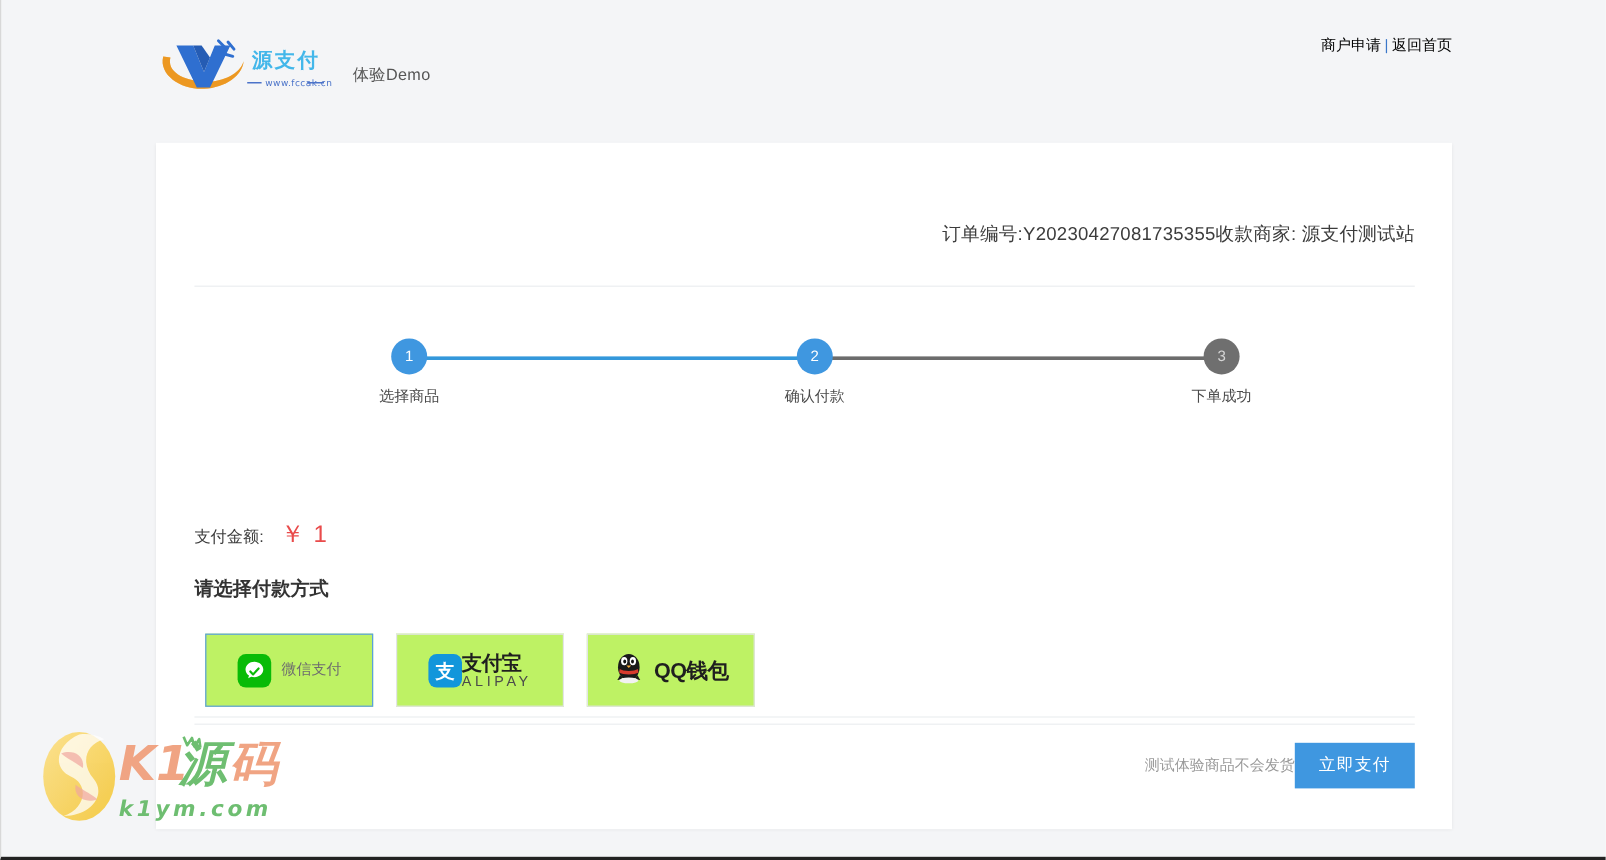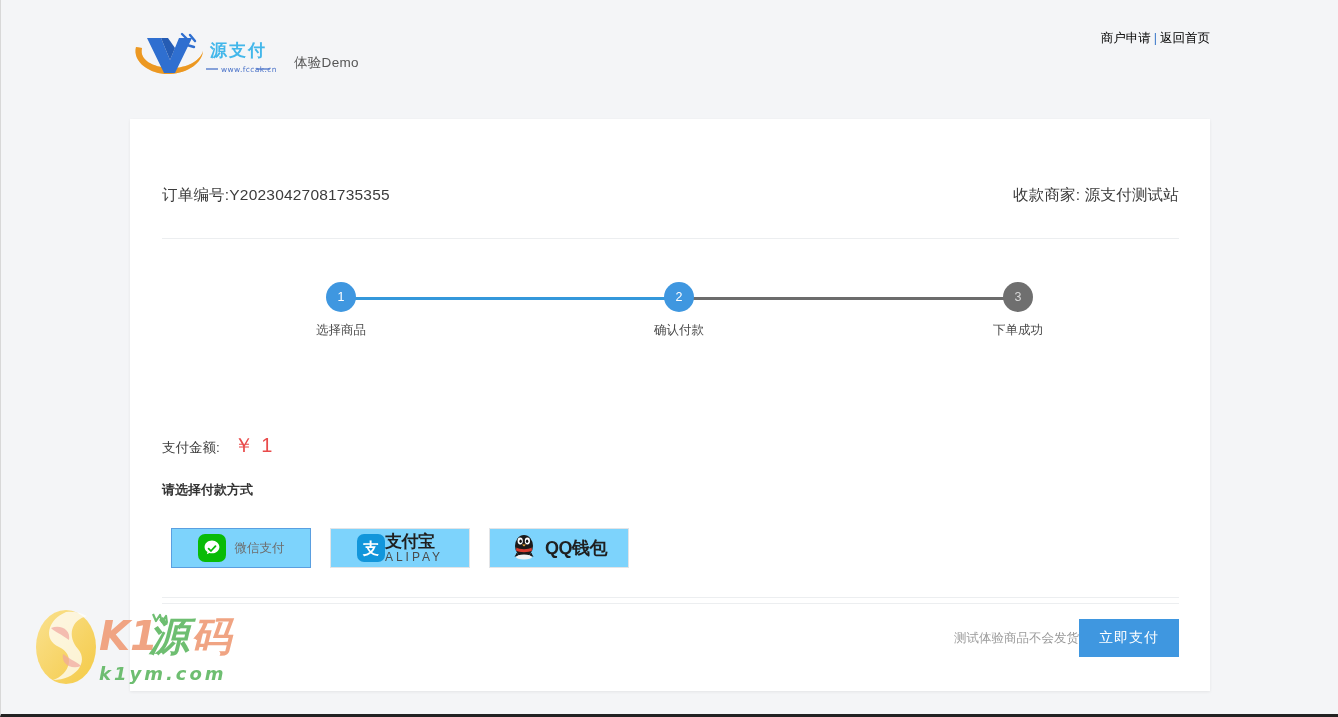--- a/index.html
+++ b/index.html
@@ -40,21 +40,21 @@
   .card {
     position: absolute; left: 129px; top: 119px;
     width: 1080px; height: 572px;
     background: #ffffff;
     box-shadow: 0 1px 3px rgba(0,0,0,.07);
   }
   .card-inner { position: relative; width: 100%; height: 100%; }
 
   .order-row {
     position: absolute; left: 32px; top: 66px; right: 31px;
-    display: flex; justify-content: space-between; align-items: baseline; gap: 42px;
+    display: flex; justify-content: flex-end; align-items: baseline;
   }
   .order-no { font-size: 15.5px; color: #3c3c3c; letter-spacing: .2px; }
   .merchant { font-size: 15.5px; color: #3c3c3c; letter-spacing: .2px; }
 
   .divider {
     position: absolute; left: 32px; right: 31px; height: 1px;
     background: #eceef0;
   }
   .div-1 { top: 119px; }
   .div-3 { top: 478px; }
@@ -92,30 +92,30 @@
   
   .amount-row {
     position: absolute; left: 32px; top: 313px;
     display: flex; align-items: baseline; gap: 14px;
   }
   .amount-label { font-size: 13.5px; color: #3c3c3c; }
   .amount-value { font-size: 20px; color: #e94b4b; font-weight: 400; letter-spacing: 1px; }
 
   .pay-method-title {
     position: absolute; left: 32px; top: 362px;
-    font-size: 13px; color: #333; font-weight: bold;
+    font-size: 16px; color: #333; font-weight: bold;
   }
 
   
   .pay-options {
     position: absolute; left: 41px; top: 409px;
     display: flex; gap: 19px;
   }
   .pay-opt {
-    height: 40px; border: 1px solid #e2e4e7; background: #7dd3fc;
+    height: 61px; border: 1px solid #e2e4e7; background: #bef264;
     display: flex; align-items: center; justify-content: center;
     cursor: pointer; padding: 0 14px;
   }
   .pay-opt.selected { border: 1px solid #5a9fe0; }
   .opt-wechat { width: 140px; gap: 9px; }
   .opt-alipay { width: 140px; }
   .opt-qq { width: 140px; gap: 8px; }
   .wechat-text { font-size: 12.5px; color: #6e6e6e; }
 
   .wx-icon { width: 28px; height: 28px; border-radius: 7px; background: #09bb07;

